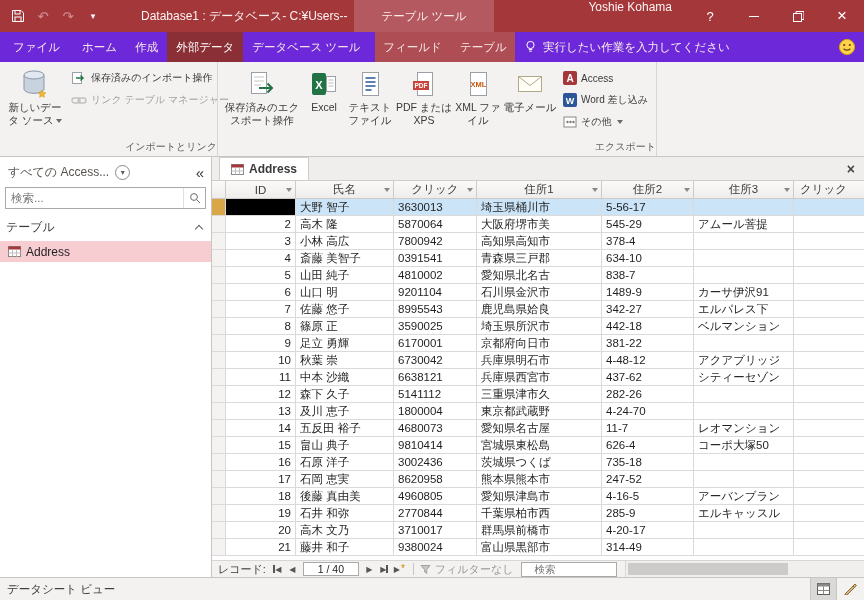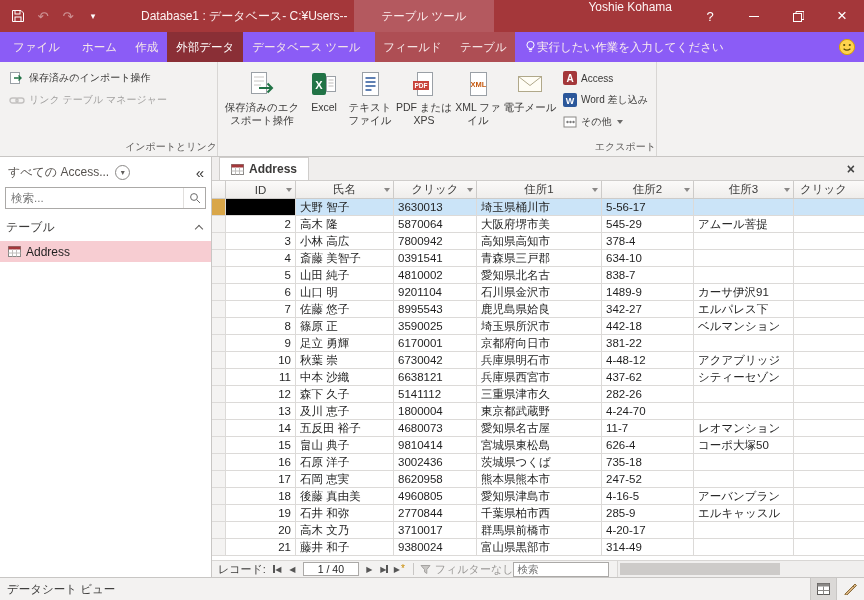--- a/index.html
+++ b/index.html
@@ -15,25 +15,25 @@
 .dim{opacity:.45}
 .tb-title{margin-left:36px;font-size:12px;white-space:nowrap;color:#fdf3f3}
 .ctx-title{position:absolute;left:354px;top:0;width:140px;height:32px;background:#B4595F;display:flex;align-items:center;justify-content:center;font-size:11.5px;color:#fdeeee}
 .tb-right{margin-left:auto;display:flex;height:100%}
 .user-name{font-size:12px;margin-right:16px;color:#fdf3f3}
 .win-btn{width:44px;height:32px;display:flex;align-items:center;justify-content:center;font-size:13px;color:#fff}
 .win-btn.close{font-size:17px}
 .min-glyph{display:inline-block;width:10px;border-top:1px solid #fff}
 
 
-.tabrow{height:30px;background:#8b5cf6;display:flex;align-items:stretch;color:#f6e8e8;flex:0 0 auto;position:relative}
+.tabrow{height:30px;background:#6d28d9;display:flex;align-items:stretch;color:#f6e8e8;flex:0 0 auto;position:relative}
 .rtab{display:flex;align-items:center;padding:0 9px;font-size:11.5px;white-space:nowrap}
 .rtab.active{background:#8A2F36;color:#fff}
 .ctx-tabs{position:absolute;left:375px;top:0;width:140px;height:30px;background:#AE4E54;display:flex;justify-content:center}
-.tellme{position:absolute;left:524px;top:0;height:30px;display:flex;align-items:center;gap:0;font-size:11.5px;color:#fbeeee}
+.tellme{position:absolute;left:524px;top:0;height:30px;display:flex;align-items:center;gap:6px;font-size:11.5px;color:#fbeeee}
 .smiley{position:absolute;right:8px;top:6px;width:18px;height:18px}
 
 
 .ribbon{height:95px;background:#F3F2F1;border-bottom:1px solid #C8C6C4;display:flex;flex:0 0 auto}
 .rgroup{position:relative;height:100%;border-right:1px solid #D8D6D4;padding:2px 3px 16px 4px;display:flex;align-items:flex-start}
 .rgroup-label{position:absolute;bottom:2px;left:0;right:0;text-align:right;font-size:10px;color:#605E5C}
 .bigbtn{display:flex;flex-direction:column;align-items:center;padding-top:3px;font-size:10.5px;color:#3B3A39;text-align:center;line-height:1.25;flex:0 0 auto}
 .bicon{height:34px;display:flex;align-items:center;justify-content:center}
 .w62{width:62px}.w80{width:80px}.w44{width:44px}.w48{width:48px}.w60{width:60px}.w56{width:56px}
 .smallcol{display:flex;flex-direction:column;padding-top:3px}
@@ -77,21 +77,21 @@
 
 
 .recnav{height:17px;background:#F3F2F1;border-top:1px solid #D8D6D4;display:flex;align-items:center;font-size:11px;color:#3B3A39;flex:0 0 auto}
 .rn-label{padding:0 4px 0 6px}
 .rn-btn{min-width:15px;text-align:center;font-size:8px;color:#555;display:flex;align-items:center;justify-content:center}
 .vbar{display:inline-block;width:2px;height:8px;background:#555}
 .rn-pos{width:56px;height:14px;border:1px solid #ABA9A7;background:#fff;text-align:center;line-height:12px;font-size:10.5px;margin:0 3px;color:#222}
 .rn-star{color:#C78A00;font-size:10px;margin-left:1px;line-height:1}
 .rn-sep{width:1px;height:12px;background:#C8C6C4;margin:0 6px}
 .rn-filter{display:flex;align-items:center;gap:4px;color:#9A9896}
-.rn-search{width:96px;height:15px;border:1px solid #ABA9A7;background:#fff;font:10.5px "Liberation Sans",sans-serif;padding:0 3px;color:#555;outline:0}
+.rn-search{width:96px;height:15px;border:1px solid #ABA9A7;background:#fff;font:10.5px "Liberation Sans",sans-serif;padding:0 12px;color:#555;margin-left:8px;outline:0}
 .rn-search::placeholder{color:#767676}
 .hscroll{flex:1;height:100%;margin-left:8px;border-left:1px solid #D8D6D4;position:relative;background:#F0EFEE}
 .hthumb{position:absolute;top:2px;left:2px;width:160px;height:12px;background:#CDCBC9}
 
 
 .statusbar{height:23px;background:#F3F2F1;border-top:1px solid #C8C6C4;display:flex;align-items:center;flex:0 0 auto}
 .sb-label{padding-left:7px;font-size:11.5px;color:#3B3A39}
 .sb-views{margin-left:auto;display:flex;height:100%}
 .sb-btn{width:27px;height:100%;display:flex;align-items:center;justify-content:center}
 .sb-btn.active{background:#DBD9D7;border-left:1px solid #C8C6C4;border-right:1px solid #C8C6C4}
@@ -152,20 +152,30 @@
     <svg class="smiley" viewBox="0 0 18 18">
         <circle cx="9" cy="9" r="7.6" fill="#FFD34D" stroke="#D9A400"></circle>
         <circle cx="6.2" cy="7" r="1.1" fill="#5B4A00"></circle>
         <circle cx="11.8" cy="7" r="1.1" fill="#5B4A00"></circle>
         <path d="M5.6 10.8 q3.4 2.8 6.8 0" stroke="#5B4A00" fill="none" stroke-width="1.2"></path>
       </svg>
   </div>
 
   <div class="ribbon">
     <div class="rgroup" style="width:218px">
+      <div class="bigbtn w62">
+        <span class="bicon">
+          <svg width="30" height="32" viewBox="0 0 30 32">
+              <path d="M4 7 v14 c0 2.4 4.5 4.3 10 4.3 s10-1.9 10-4.3 V7" fill="#C9D3DE" stroke="#8A98A8"></path>
+              <ellipse cx="14" cy="7" rx="10" ry="4" fill="#E2E8EF" stroke="#8A98A8"></ellipse>
+              <path d="M22 22 l1.2 2.4 2.6.4-1.9 1.9.5 2.6-2.4-1.3-2.4 1.3.5-2.6-1.9-1.9 2.6-.4z" fill="#F2B632" stroke="#C99417" stroke-width=".5"></path>
+            </svg>
+        </span>
+        <span class="blabel"><span>新しいデータ ソース</span><span class="caret"></span></span>
+      </div>
       <div class="smallcol">
         <div class="smallbtn">
           <svg width="16" height="16">
               <rect x="1.5" y="2.5" width="9" height="11" fill="#fff" stroke="#9AA0A6"></rect>
               <path d="M5 8 h7 M9.5 5.5 L12 8 l-2.5 2.5" stroke="#217346" fill="none" stroke-width="1.4"></path>
             </svg>
           <span>保存済みのインポート操作</span>
         </div>
         <div class="smallbtn disabled">
           <svg width="16" height="16">

